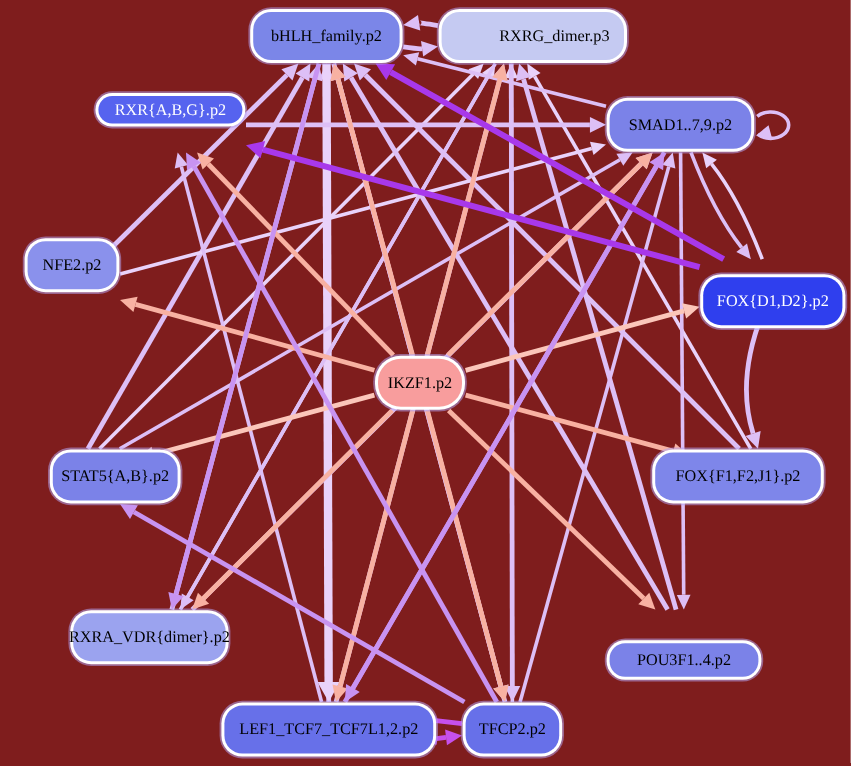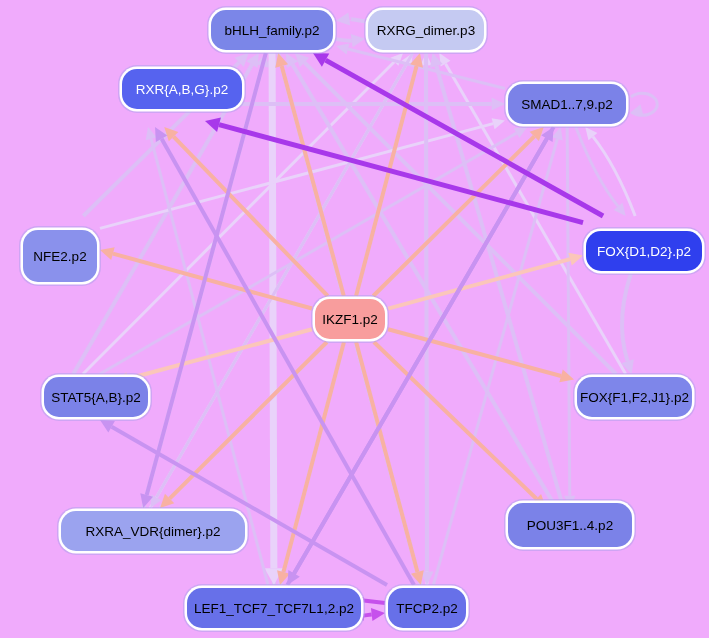--- a/index.html
+++ b/index.html
@@ -1,21 +1,21 @@
 <!DOCTYPE html>
 <html><head>
 <meta charset="utf-8">
 <style>
   html,body{margin:0;padding:0;background:#ffffff;}
   #canvas{
     position:relative;
     width:709px;height:638px;
-    background:#f0abfc;
+    background:#7f1d1d;
     overflow:hidden;
-    font-family:Liberation Sans, sans-serif;
+    font-family:Liberation Serif, serif;
   }
   #edge-layer{position:absolute;left:0;top:0;width:709px;height:638px;}
   .node{
     position:absolute;
     display:flex;align-items:center;justify-content:center;
     border-radius:15px;
     font-size:13.5px;
     white-space:nowrap;
     box-shadow:0 0 0 2.5px #ffffff, 0 0 0 4px rgba(178,160,236,0.55);
     cursor:pointer;
@@ -127,25 +127,25 @@
       <polygon points="312.9377990430622,53 329.2528935842938,53.56364005417887 321.9056521296129,66.6410267582042" fill="#a838ea"></polygon>
       <path d="M 583 222.59561752988049 L 219.00250519057755 124.70784502137045" stroke="#a838ea" stroke-width="5" fill="none"></path>
       <polygon points="205,120.94223107569721 220.95023654178786,117.46516992279585 217.05477383936724,131.95052011994505" fill="#a838ea"></polygon>
       <path d="M 364 618.5882352941177 Q 350.5 617 371.69178190207344 614.5068491879914" stroke="#c650ec" stroke-width="4" fill="none"></path>
       <polygon points="385,612.9411764705883 372.46293413601825,621.0616431765224 370.92062966812864,607.9520551994605" fill="#c650ec"></polygon>
       <path d="M 385 603.0588235294117 Q 350.5 599 350.69178190207344 598.9774374232854" stroke="#c650ec" stroke-width="4" fill="none"></path>
       <polygon points="364,597.4117647058823 351.4629341360183,605.5322314118164 349.9206296681286,592.4226434347545" fill="#c650ec"></polygon>
     </svg>
 
 <div class="node" style="left: 211px; top: 10px; width: 122px; height: 40px; background: rgb(123, 134, 232); color: rgb(0, 0, 0);">bHLH_family.p2</div>
-    <div class="node" style="left: 368px; top: 10px; width: 116px; height: 40px; background: rgb(197, 202, 242); color: rgb(0, 0, 0);">RXRG_dimer.p3</div>
-    <div class="node" style="left: 82px; top: 69px; width: 120px; height: 40px; background: rgb(86, 99, 239); color: rgb(255, 255, 255); margin-left: 40px;">RXR{A,B,G}.p2</div>
+    <div class="node" style="left: 368px; top: 10px; width: 116px; height: 40px; background: rgb(197, 202, 242); color: rgb(0, 0, 0); padding-left: 36px;">RXRG_dimer.p3</div>
+    <div class="node" style="left: 82px; top: 80px; width: 120px; height: 23px; background: rgb(86, 99, 239); color: rgb(255, 255, 255);">RXR{A,B,G}.p2</div>
     <div class="node" style="left: 508px; top: 84px; width: 118px; height: 40px; background: rgb(123, 130, 232); color: rgb(0, 0, 0);">SMAD1..7,9.p2</div>
-    <div class="node" style="left: 23px; top: 230px; width: 74px; height: 52px; background: rgb(138, 145, 236); color: rgb(0, 0, 0);">NFE2.p2</div>
+    <div class="node" style="left: 23px; top: 201px; width: 74px; height: 40px; background: rgb(138, 145, 236); color: rgb(0, 0, 0);">NFE2.p2</div>
     <div class="node" style="left: 586px; top: 231px; width: 116px; height: 40px; background: rgb(47, 63, 238); color: rgb(255, 255, 255);">FOX{D1,D2}.p2</div>
-    <div class="node" style="left: 315px; top: 299px; width: 70px; height: 40px; background: rgb(248, 157, 157); color: rgb(0, 0, 0);">IKZF1.p2</div>
+    <div class="node" style="left: 315px; top: 299px; width: 70px; height: 40px; background: rgb(248, 157, 157); color: rgb(0, 0, 0); border-radius: 19px;">IKZF1.p2</div>
     <div class="node" style="left: 8px; top: 377px; width: 104px; height: 40px; background: rgb(123, 130, 232); color: rgb(0, 0, 0); margin-left: 36px;">STAT5{A,B}.p2</div>
-    <div class="node" style="left: 577px; top: 377px; width: 115px; height: 40px; background: rgb(126, 134, 234); color: rgb(0, 0, 0);">FOX{F1,F2,J1}.p2</div>
-    <div class="node" style="left: 61px; top: 511px; width: 184px; height: 40px; background: rgb(155, 163, 239); color: rgb(0, 0, 0);">RXRA_VDR{dimer}.p2</div>
-    <div class="node" style="left: 508px; top: 503px; width: 124px; height: 44px; background: rgb(123, 130, 232); color: rgb(0, 0, 0);">POU3F1..4.p2</div>
+    <div class="node" style="left: 546px; top: 377px; width: 138px; height: 40px; background: rgb(126, 134, 234); color: rgb(0, 0, 0);">FOX{F1,F2,J1}.p2</div>
+    <div class="node" style="left: 61px; top: 511px; width: 127px; height: 40px; background: rgb(155, 163, 239); color: rgb(0, 0, 0);">RXRA_VDR{dimer}.p2</div>
+    <div class="node" style="left: 508px; top: 536px; width: 124px; height: 28px; background: rgb(123, 130, 232); color: rgb(0, 0, 0); border-radius: 13px;">POU3F1..4.p2</div>
     <div class="node" style="left: 187px; top: 588px; width: 174px; height: 40px; background: rgb(103, 112, 233); color: rgb(0, 0, 0);">LEF1_TCF7_TCF7L1,2.p2</div>
     <div class="node" style="left: 388px; top: 588px; width: 78px; height: 40px; background: rgb(103, 112, 233); color: rgb(0, 0, 0);">TFCP2.p2</div>
   </div>
 
 </body></html>

